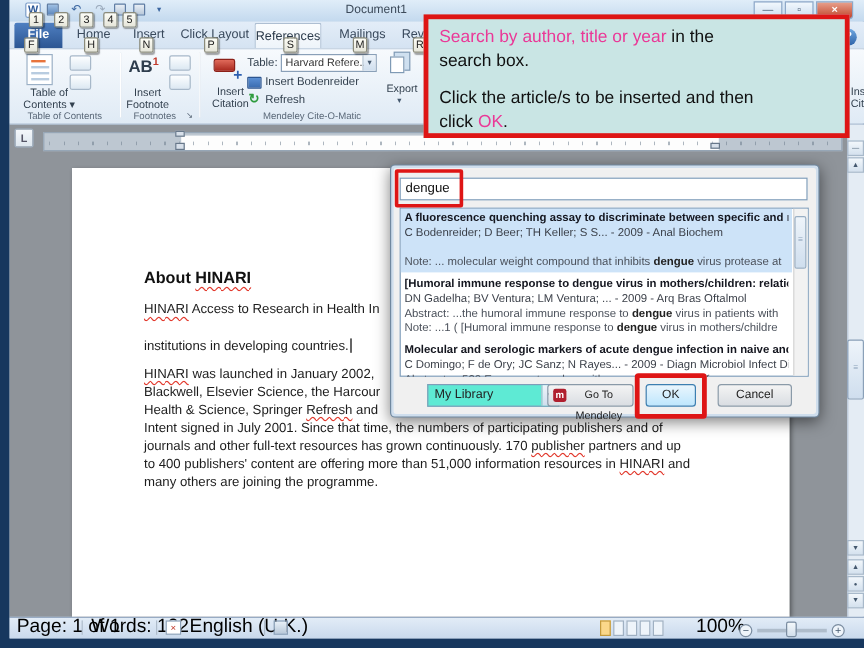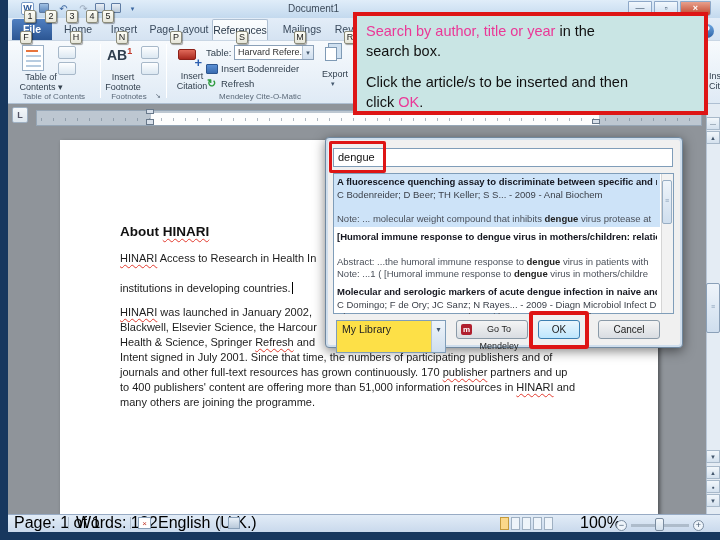--- a/index.html
+++ b/index.html
@@ -95,21 +95,21 @@
   .rtitle{font-weight:bold;color:#14161f}
   .rauth{color:#3a3f48}
   .bdeng{font-weight:bold;color:#222}
   #rowsel{left:334px;top:174px;width:326px;height:53px;background:#cde3f8;z-index:32}
   .lscroll{left:661px;top:174px;width:12px;height:139px;background:#f2f2f2;border-left:1px solid #d5d5d5;z-index:33}
   .lthumb{left:662px;top:180px;width:10px;height:44px;background:linear-gradient(#eef4fa,#cfdeee);
     border:1px solid #98aec4;border-radius:2px;font-size:7px;color:#8aa0b8;text-align:center;line-height:40px;z-index:34}
   .dbtn{height:19px;border:1px solid #8a9aa8;border-radius:3px;background:linear-gradient(#f4f4f4,#d9dde2);
     font-size:10px;color:#222;text-align:center;line-height:17px;z-index:31}
   .dbtn.okdef{border-color:#3c7fb1;background:linear-gradient(#eaf6fd,#bee6fd)}
-  #mcombo{left:336px;top:320px;width:110px;height:33px;background:#fde047;border:1px solid #7f9db9;
+  #mcombo{left:356px;top:320px;width:110px;height:19px;background:#5eead4;border:1px solid #7f9db9;
     font-size:10.5px;color:#222;line-height:17px;padding-left:5px;z-index:31}
   .mlogo{position:absolute;left:4px;top:3px;width:11px;height:11px;background:#b01f2e;border-radius:2px;
     color:#fff;font-size:8px;font-weight:bold;text-align:center;line-height:11px}
   
   .redbox{border:3px solid #de1515;border-radius:2px;z-index:40;background:transparent}
   
   #callout{left:353px;top:12px;width:355px;height:103px;background:#c9e5e4;border:4px solid #de1515;
     z-index:60;padding:5px 9px;font-size:14.5px;line-height:20px;color:#101010}
   #callout .hl{color:#ea3897}
   #callout p+p{margin-top:11px}
@@ -140,21 +140,21 @@
 
   <div id="doc-title" class="abs">Document1</div>
   <div class="winbtn abs" style="left:628px;width:24px">—</div>
   <div class="winbtn abs" style="left:654px;width:24px">▫</div>
   <div class="winbtn close abs" style="left:680px;width:31px;height:15px;line-height:13px">×</div>
 
   <div id="tabsrow" class="abs"></div>
   <div class="tab filetab abs" style="left:12px;width:40px">File</div>
   <div class="tab abs" style="left:56px;width:44px">Home</div>
   <div class="tab abs" style="left:104px;width:40px">Insert</div>
-  <div class="tab abs" style="left:148px;width:62px">Page Layout</div>
+  <div class="tab abs" style="left:148px;width:62px">Click Layout</div>
   <div class="tab active abs" style="left:212px;width:56px">References</div>
   <div class="tab abs" style="left:278px;width:48px">Mailings</div>
   <div class="tab abs" style="left:330px;width:44px">Review</div>
 
   <div class="badge keytip abs" style="left:20px;top:31px">F</div>
   <div class="badge keytip abs" style="left:70px;top:31px">H</div>
   <div class="badge keytip abs" style="left:116px;top:31px">N</div>
   <div class="badge keytip abs" style="left:170px;top:31px">P</div>
   <div class="badge keytip abs" style="left:236px;top:31px">S</div>
   <div class="badge keytip abs" style="left:294px;top:31px">M</div>
@@ -233,20 +233,21 @@
   <div id="dialog-inner" class="abs"></div>
   <div id="msearch" class="abs">dengue</div>
   <div id="mlist" class="abs"></div>
   <div id="rowsel" class="abs"></div>
 
   <div class="rline rtitle" style="top:176px">A fluorescence quenching assay to discriminate between specific and ne</div>
   <div class="rline rauth" style="top:189px">C Bodenreider; D Beer; TH Keller; S S... - 2009 - Anal Biochem</div>
   <div class="rline" style="top:213px">Note: ... molecular weight compound that inhibits <span class="bdeng">dengue</span> virus protease at</div>
 
   <div class="rline rtitle" style="top:231px">[Humoral immune response to dengue virus in mothers/children: relatio</div>
+  <div class="rline rauth" style="top:244px">DN Gadelha; BV Ventura; LM Ventura; ... - 2009 - Arq Bras Oftalmol</div>
   <div class="rline" style="top:256px">Abstract: ...the humoral immune response to <span class="bdeng">dengue</span> virus in patients with</div>
   <div class="rline" style="top:268px">Note: ...1 ( [Humoral immune response to <span class="bdeng">dengue</span> virus in mothers/childre</div>
 
   <div class="rline rtitle" style="top:286px">Molecular and serologic markers of acute dengue infection in naive and</div>
   <div class="rline rauth" style="top:299px">C Domingo; F de Ory; JC Sanz; N Rayes... - 2009 - Diagn Microbiol Infect Dis</div>
   <div class="rline" style="top:311px;height:3px">Abstract: ...520 European travelers with suspected <span class="bdeng">dengue</span> fever were examin</div>
 
   <div class="lscroll abs"></div>
   <div class="lthumb abs">≡</div>
 

